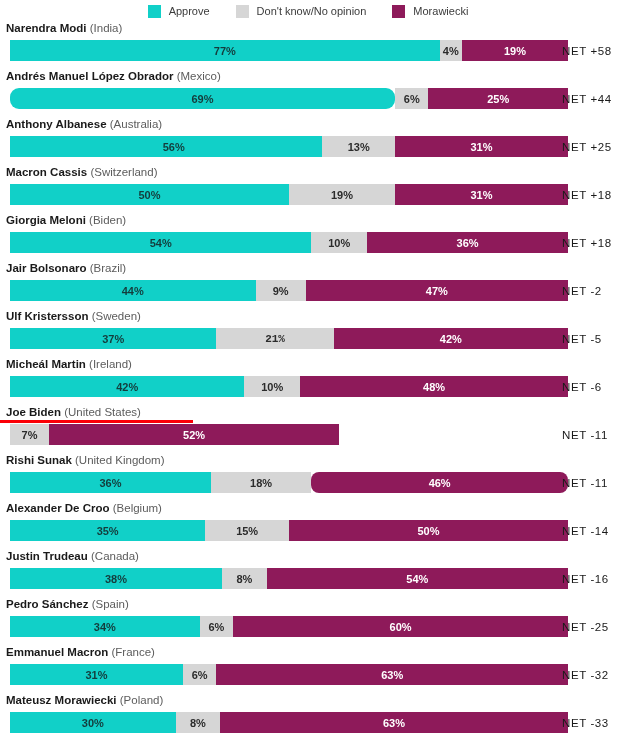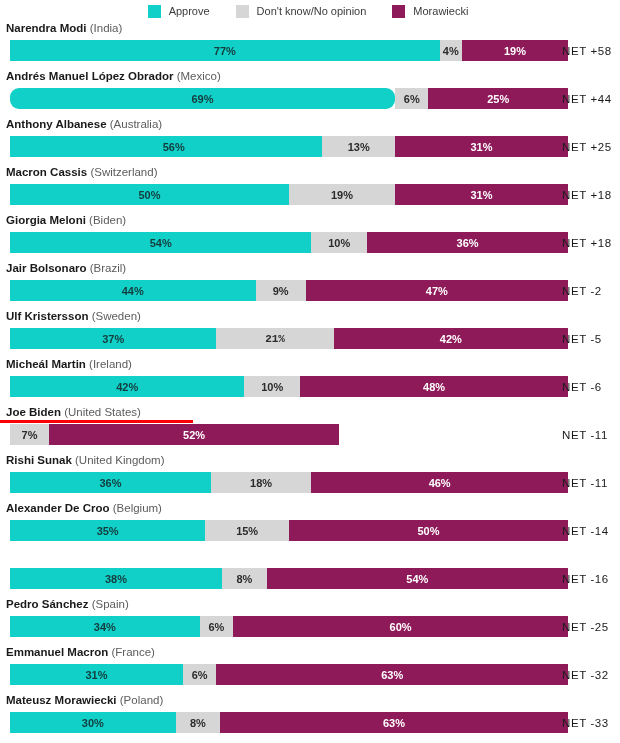--- a/index.html
+++ b/index.html
@@ -217,34 +217,35 @@
           <div class="seg seg-dk" style="width: 7%;">7%</div>
           <div class="seg seg-disapprove" style="width: 52%;">52%</div>
         </div>
         <div class="net">NET -11</div>
       </div>
       <div class="row">
         <div class="row-label"><span class="leader-name">Rishi Sunak</span> <span class="leader-country">(United Kingdom)</span></div>
         <div class="bar-track">
           <div class="seg seg-approve" style="width: 36%;">36%</div>
           <div class="seg seg-dk" style="width: 18%;">18%</div>
-          <div class="seg seg-disapprove" style="width: 46%;">46%</div>
+          <div class="seg seg-disapprove" style="width: 46%; border-radius: 8px;">46%</div>
         </div>
         <div class="net">NET -11</div>
       </div>
       <div class="row">
         <div class="row-label"><span class="leader-name">Alexander De Croo</span> <span class="leader-country">(Belgium)</span></div>
         <div class="bar-track">
           <div class="seg seg-approve" style="width: 35%;">35%</div>
           <div class="seg seg-dk" style="width: 15%;">15%</div>
           <div class="seg seg-disapprove" style="width: 50%;">50%</div>
         </div>
         <div class="net">NET -14</div>
       </div>
       <div class="row">
+        <div class="row-label"><span class="leader-name">Justin Trudeau</span> <span class="leader-country">(Canada)</span></div>
         <div class="bar-track">
           <div class="seg seg-approve" style="width: 38%;">38%</div>
           <div class="seg seg-dk" style="width: 8%;">8%</div>
           <div class="seg seg-disapprove" style="width: 54%;">54%</div>
         </div>
         <div class="net">NET -16</div>
       </div>
       <div class="row">
         <div class="row-label"><span class="leader-name">Pedro Sánchez</span> <span class="leader-country">(Spain)</span></div>
         <div class="bar-track">

